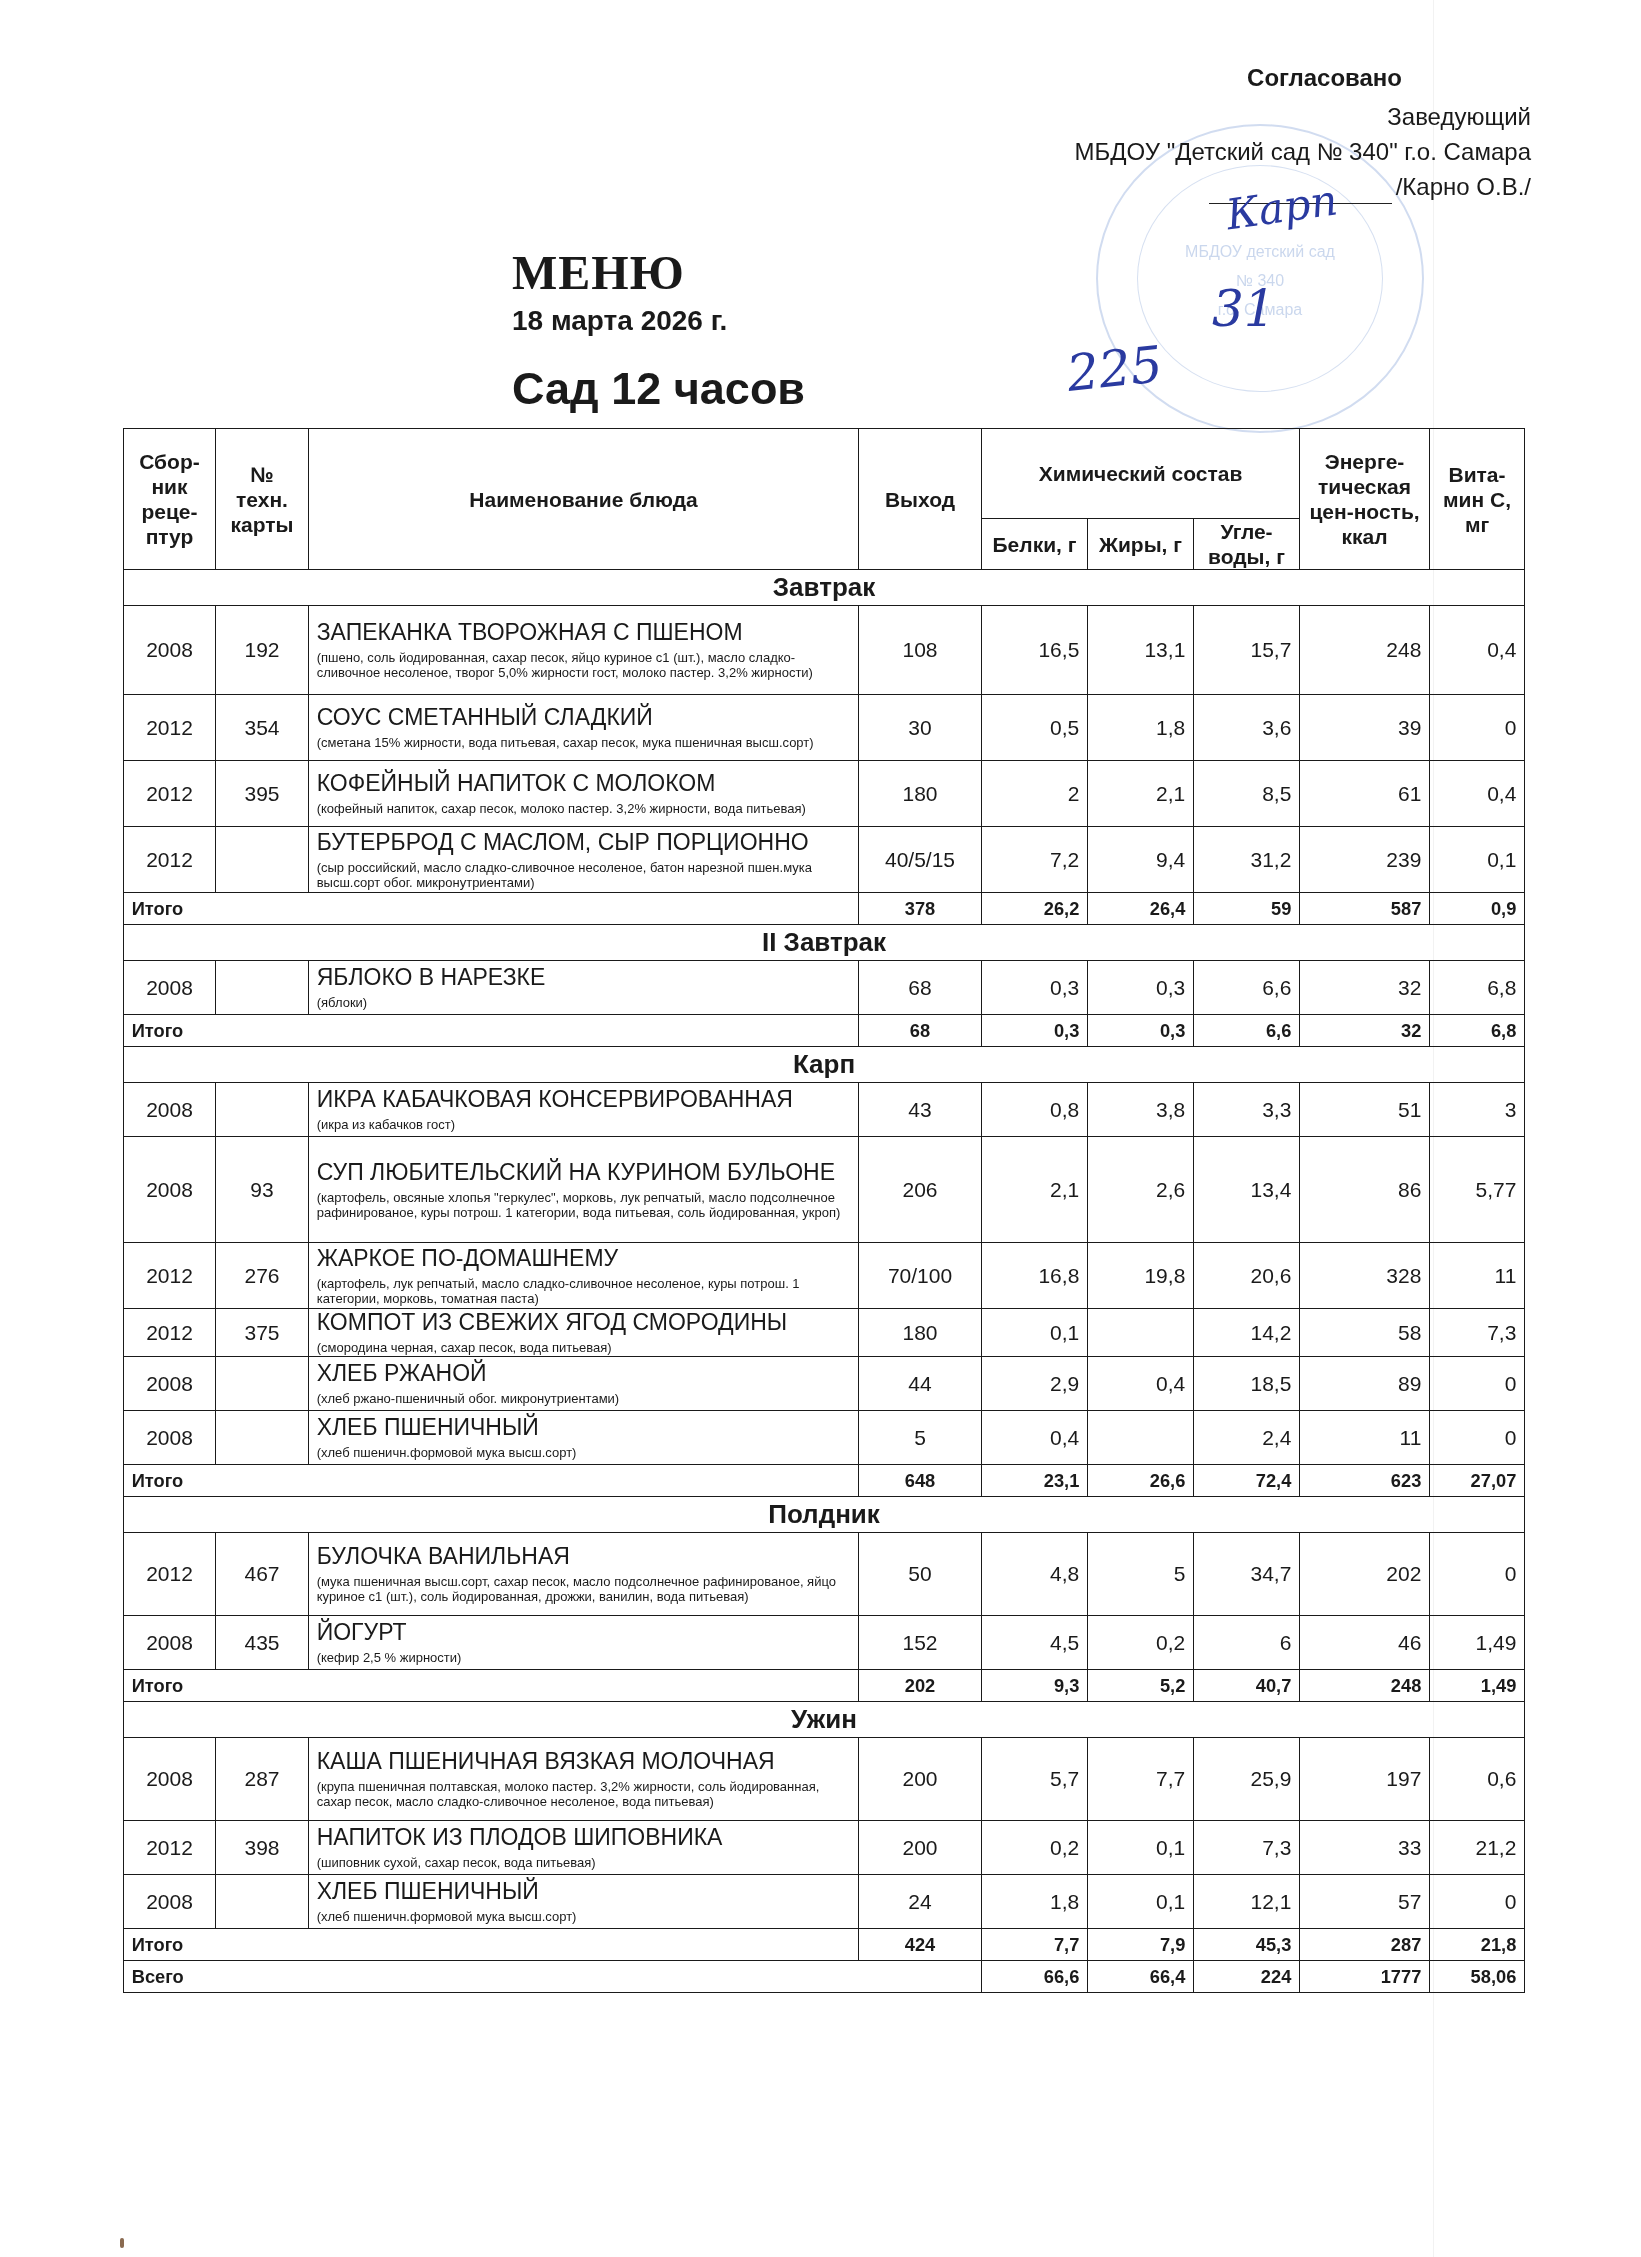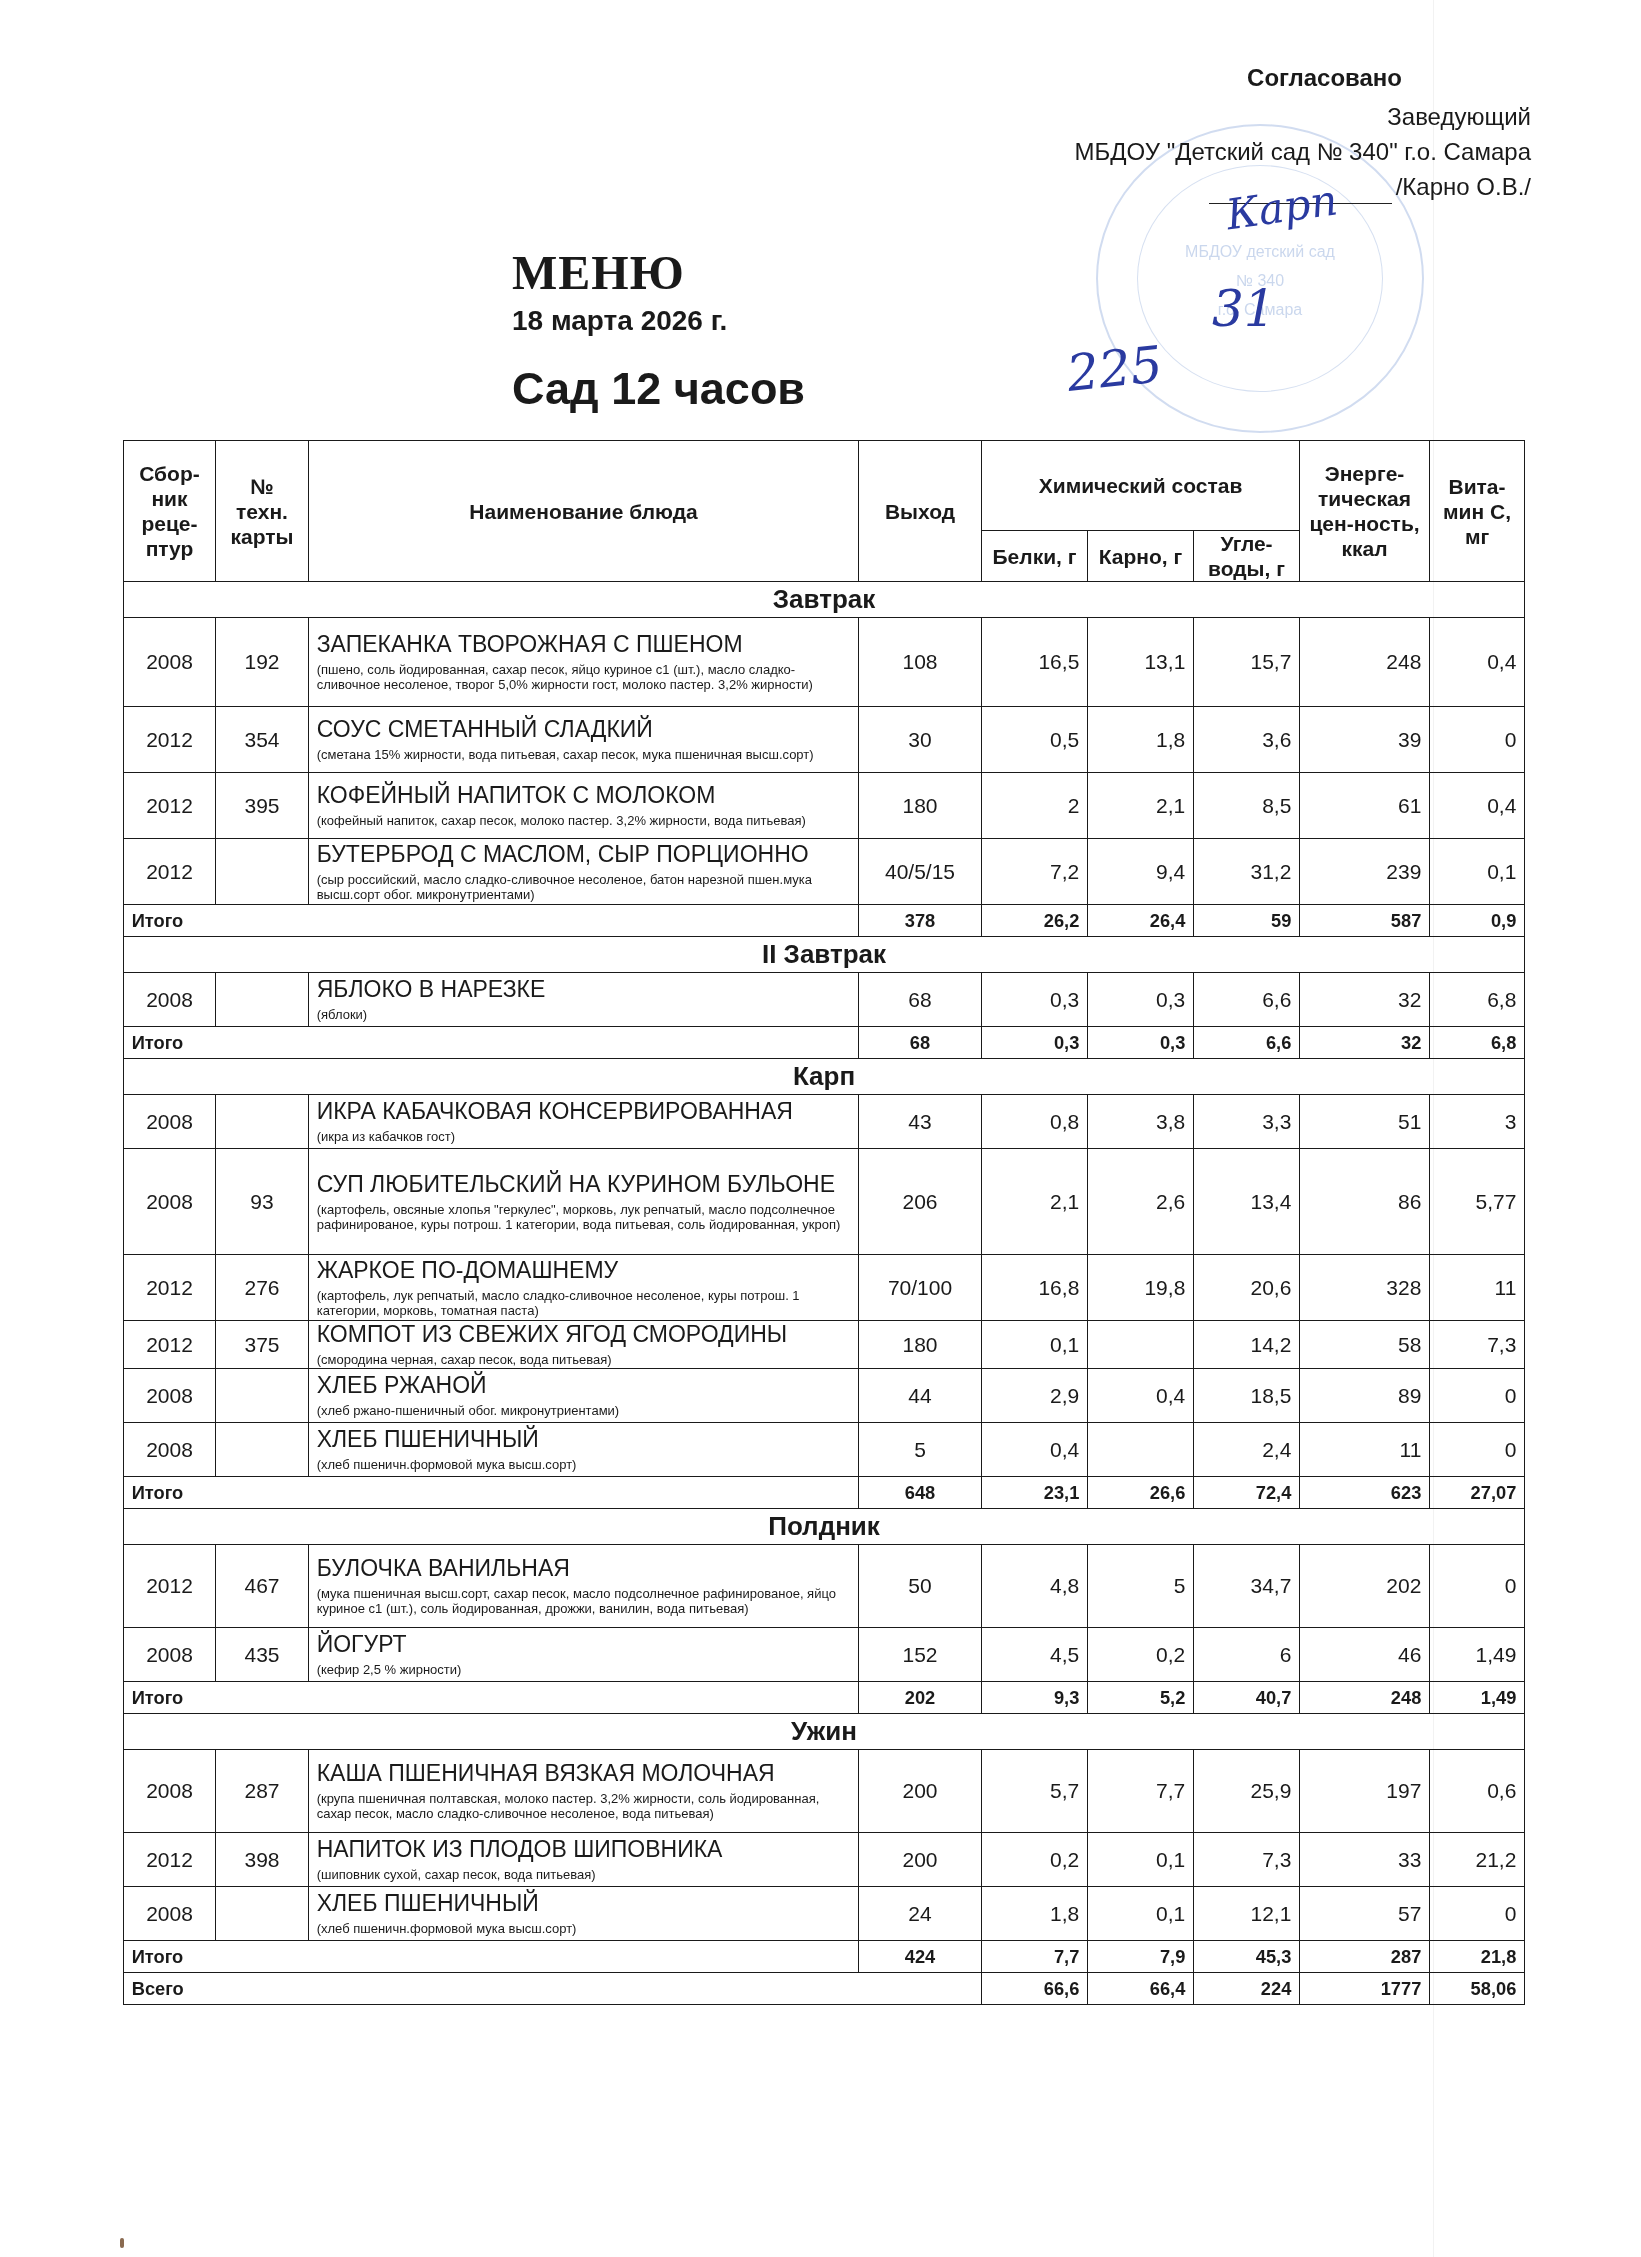--- a/index.html
+++ b/index.html
@@ -16,21 +16,21 @@
            border:1.9px solid rgba(90,130,200,0.25); }
   .handwriting { position:absolute; color:#2a3aa0; font-family:"DejaVu Serif", serif; font-style:italic; }
   .hw-signature { left:1226px; top:183px; font-size:42px; transform:rotate(-8deg); }
   .hw-31 { left:1212px; top:280px; font-size:50px; }
   .hw-225 { left:1067px; top:340px; font-size:50px; transform:rotate(-6deg); }
   .title-block { position:absolute; left:512px; width:618px; }
   .doc-title { top:245px; font-family:"Liberation Serif", serif; font-weight:bold; font-size:48px; letter-spacing:1px; }
   .doc-date { top:305px; font-weight:bold; font-size:28px; }
   .doc-sub { top:363px; font-weight:bold; font-size:45px; }
 
-  table.menu { position:absolute; left:123px; top:428px; width:1401px; border-collapse:collapse; table-layout:fixed;margin-top:12px; }
+  table.menu { position:absolute; left:123px; top:428px; width:1401px; border-collapse:collapse; table-layout:fixed; }
   table.menu td, table.menu th { border:1.9px solid #1a1a1a; padding:0 7.7px; }
   table.menu th { font-weight:bold; font-size:21px; line-height:25px; text-align:center; }
   col.c1 { width:92px; } col.c2 { width:93px; } col.c3 { width:550px; } col.c4 { width:123px; }
   col.c5 { width:106px; } col.c6 { width:106px; } col.c7 { width:106px; } col.c8 { width:130px; } col.c9 { width:95px; }
   tr.h1 th { height:89px; }
   tr.h2 th { height:42px; }
   tr.section td { height:35px; font-weight:bold; font-size:26px; text-align:center; }
   tr.item td { font-size:21px; }
   td.center { text-align:center; }
   td.num { text-align:right; }
@@ -88,21 +88,21 @@
       <th rowspan="2">Сбор-ник реце-птур</th>
       <th rowspan="2">№ техн. карты</th>
       <th rowspan="2">Наименование блюда</th>
       <th rowspan="2">Выход</th>
       <th colspan="3">Химический состав</th>
       <th rowspan="2">Энерге-тическая цен-ность, ккал</th>
       <th rowspan="2">Вита-мин С, мг</th>
     </tr>
     <tr class="h2">
       <th>Белки, г</th>
-      <th>Карно, г</th>
+      <th>Жиры, г</th>
       <th>Угле-воды, г</th>
     </tr>
   </thead>
   <tbody id="menu-body">
       <tr class="section">
         <td colspan="9">Завтрак</td>
       </tr>
       <tr class="item" style="height: 89px;">
         <td class="center">2008</td>
         <td class="center">192</td>

